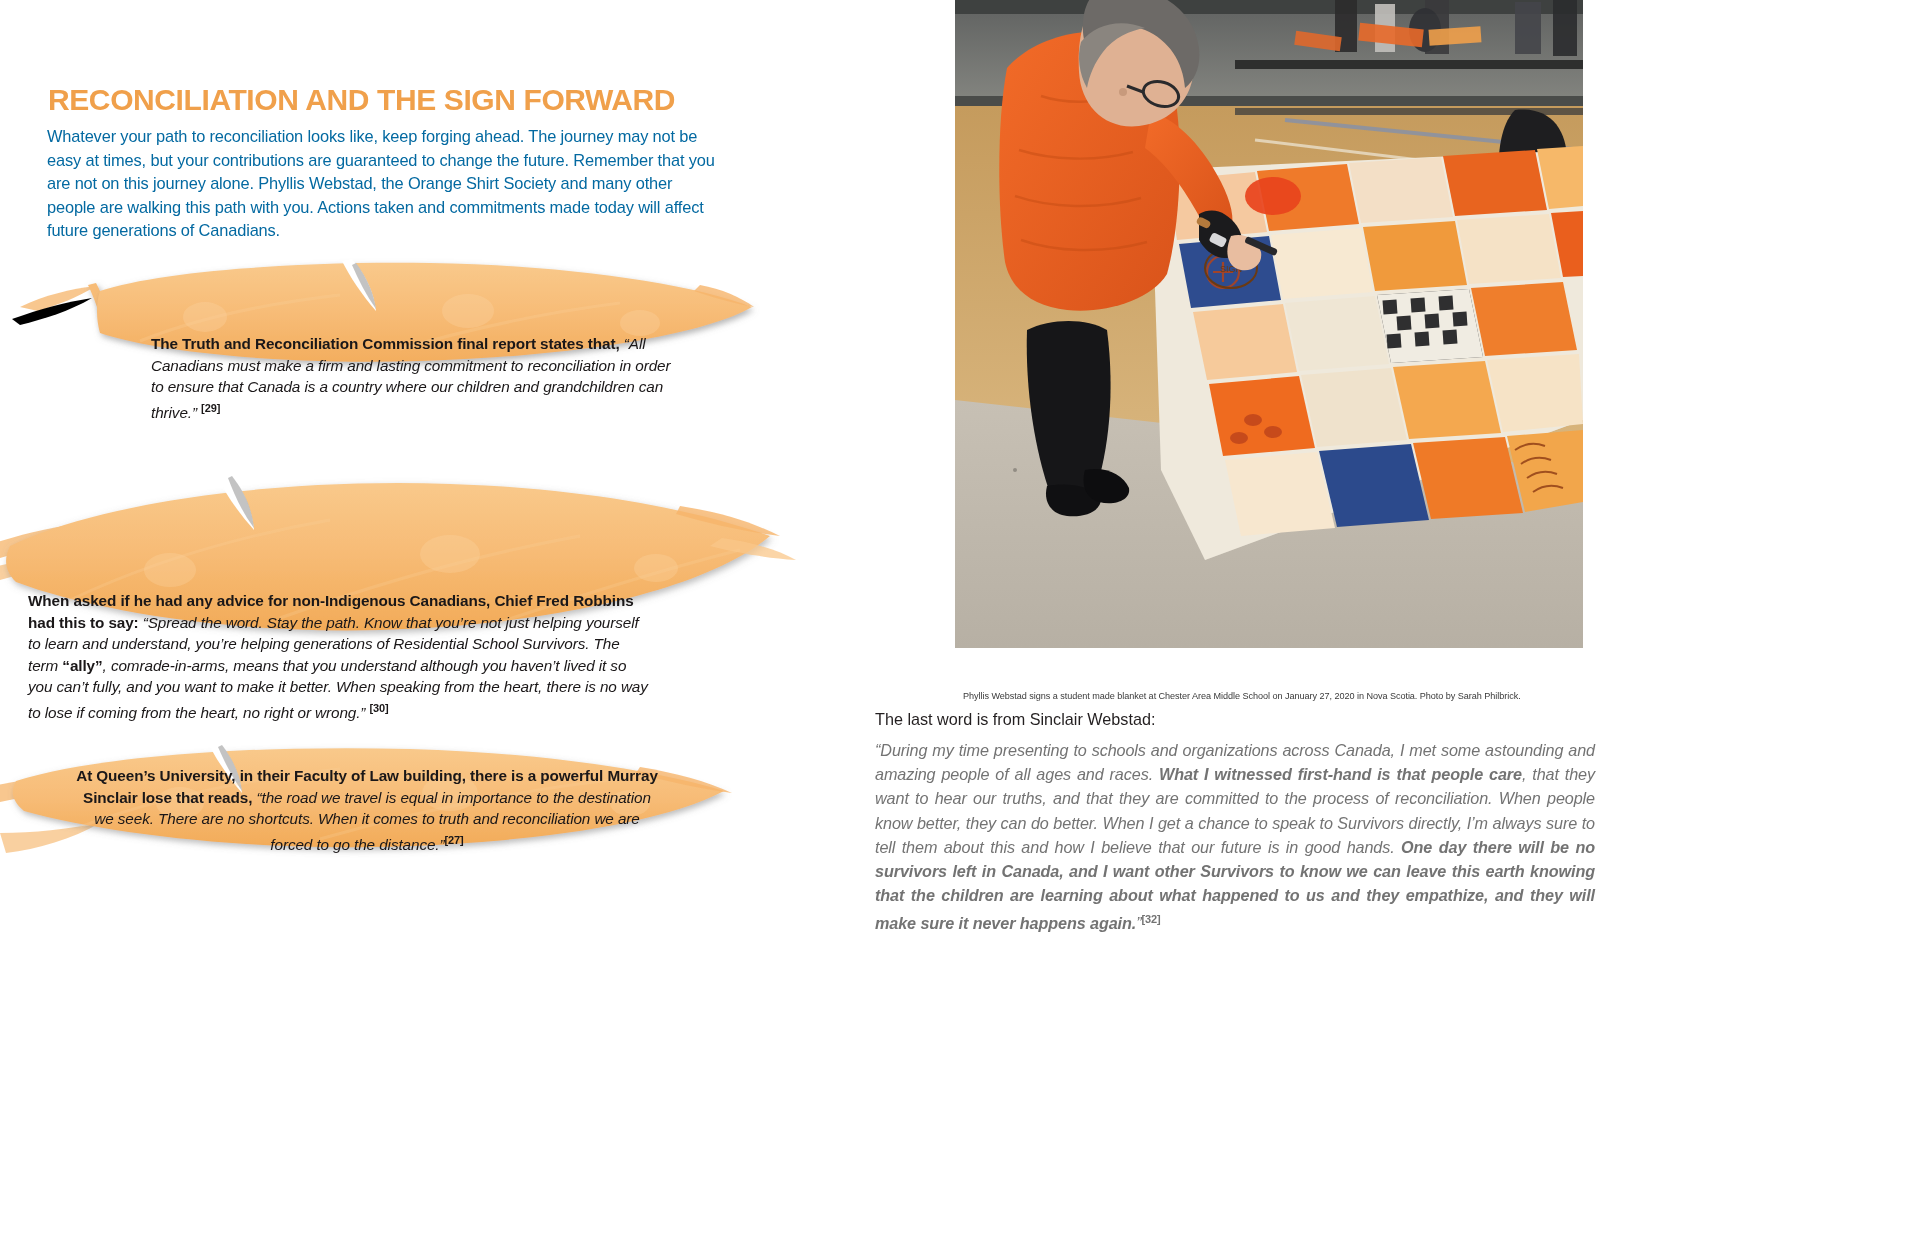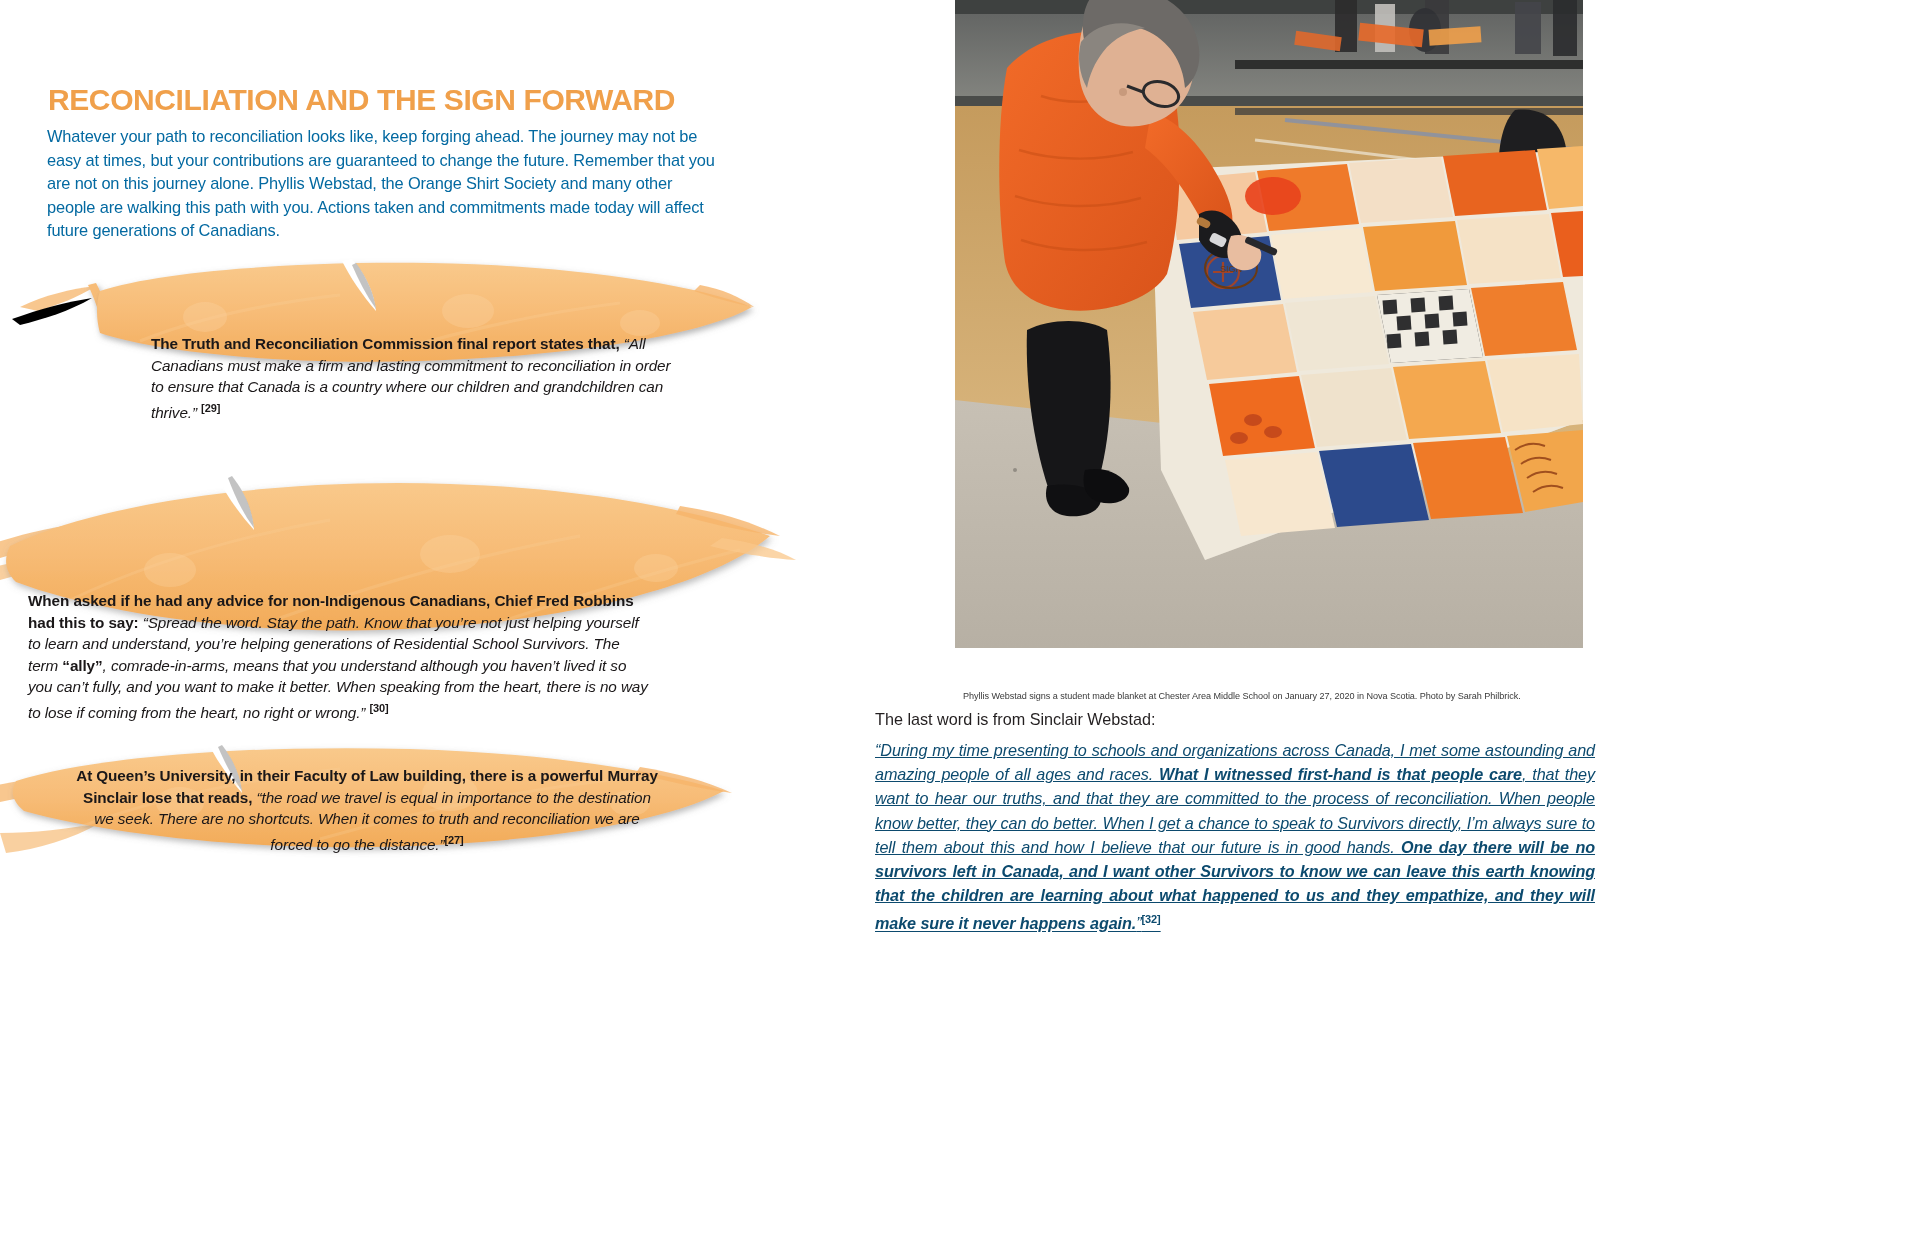--- a/index.html
+++ b/index.html
@@ -61,22 +61,22 @@
     position: absolute; left: 8px; top: 655px; width: 620px;
     font-size: 9.1px; color: #3a3a3a; letter-spacing: -0.05px; margin-top: 36px;
   }
 
   .lastword-lead {
     position: absolute; left: -80px; top: 710px; width: 720px;
     font-size: 16.2px; color: #231f20;
   }
   .lastword-body {
     position: absolute; left: -80px; top: 738px; width: 720px;
-    font-size: 16.2px; line-height: 24.2px; color: #0c4a6e;
-    font-style: italic; text-align: justify; letter-spacing: -0.1px; text-decoration: underline;
+    font-size: 16.2px; line-height: 24.2px; color: #737373;
+    font-style: italic; text-align: justify; letter-spacing: -0.1px;
   }
   .lastword-body b { font-weight: bold; }
   .lastword-body .cite { font-style: normal; }
 </style>
 </head>
 <body>
 
 <div class="page">
 
   <div class="left-col">

